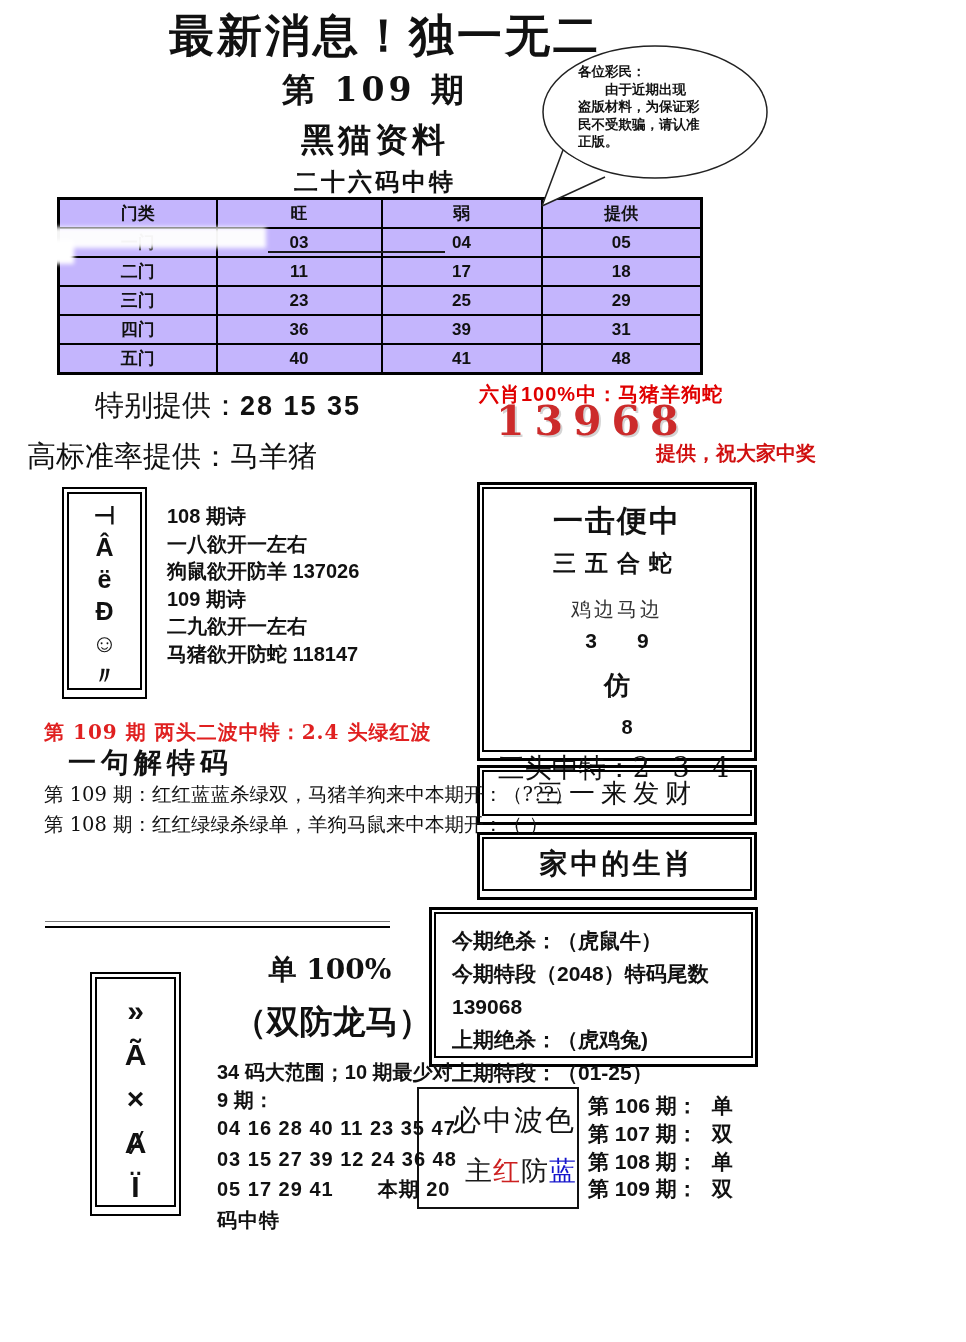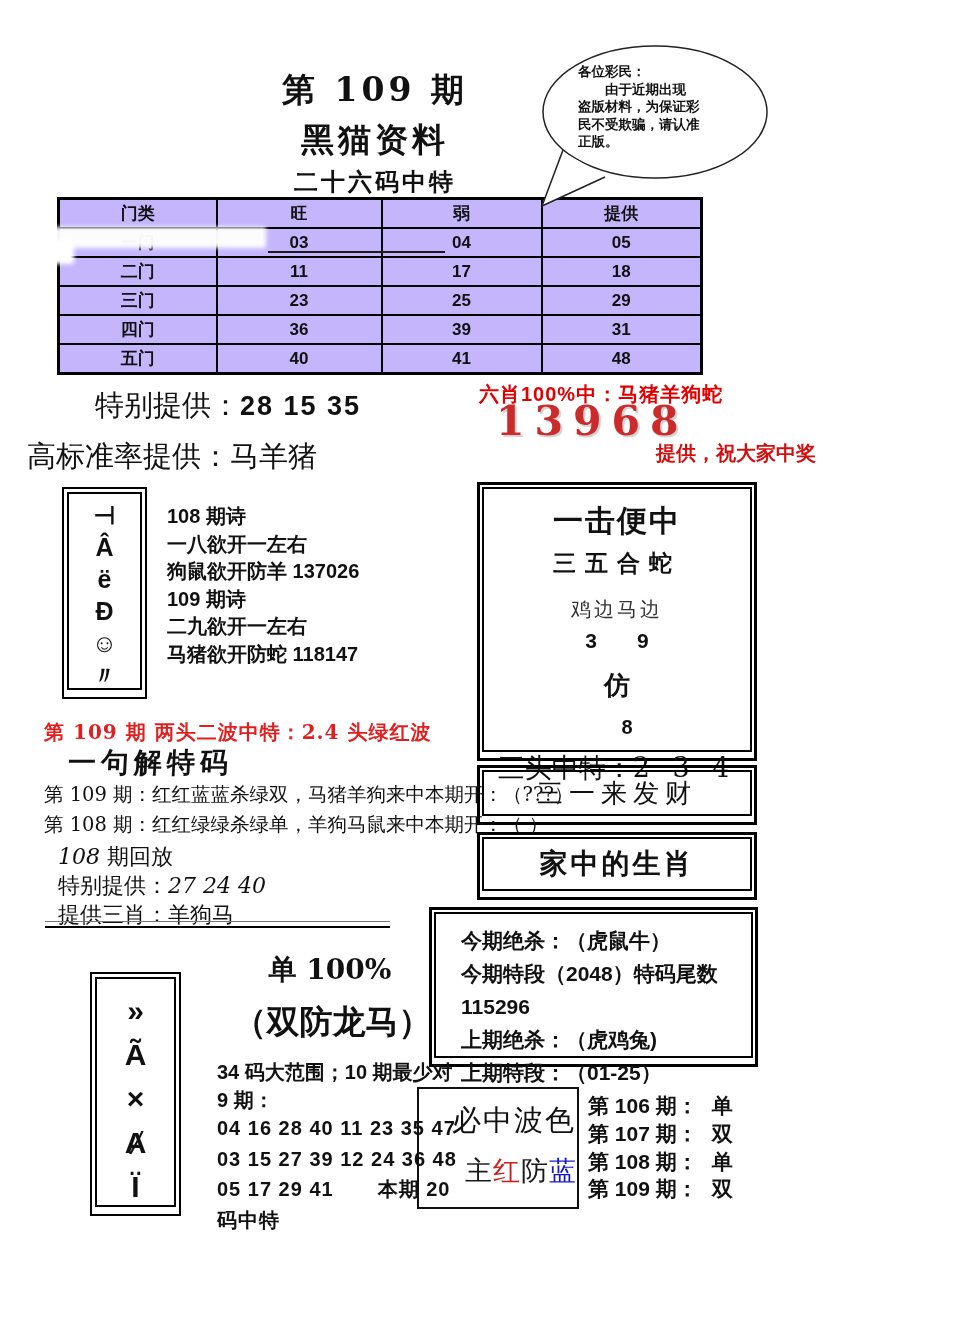--- a/index.html
+++ b/index.html
@@ -61,21 +61,21 @@
   .strike .t6{margin-top:13px;font-size:20px;font-weight:bold;transform:translateX(10px);}
   .strike .t7{margin-top:11px;font-size:27px;}
   .strike .t7 .nums{letter-spacing:7px;}
 
   .fortune{left:477px;top:765px;width:280px;height:60px;}
   .fortune .dbox-in{justify-content:center;font-size:26px;letter-spacing:6px;}
   .zodiac{left:477px;top:832px;width:280px;height:68px;}
   .zodiac .dbox-in{justify-content:center;font-size:28px;font-weight:700;letter-spacing:3px;text-align:center;}
 
   .kill{left:429px;top:907px;width:329px;height:160px;}
-  .kill .dbox-in{align-items:flex-start;padding:10px 25px;}
+  .kill .dbox-in{align-items:flex-start;padding:10px 16px;}
   .kill .line{font-size:21px;font-weight:bold;line-height:33px;}
 
   .two-wave{left:44px;top:719px;font-size:20px;font-weight:bold;color:#e02020;letter-spacing:1px;}
   .slogan{left:68px;top:744px;font-size:28px;font-weight:900;letter-spacing:5px;transform:skewX(-3deg);}
   .solve109{left:44px;top:781px;font-size:19.5px;}
   .solve108{left:44px;top:811px;font-size:19.5px;}
 
   .replay{left:58px;top:842px;font-size:22px;line-height:29px;}
   .replay .it{font-style:italic;}
 
@@ -94,20 +94,21 @@
 
   .history{left:588px;top:1092px;font-size:21px;font-weight:bold;line-height:27.8px;text-align:center;}
   .history .row{display:flex;}
   .history .val{margin-left:14px;}
 </style>
 </head>
 <body>
 
 <div id="page">
 
+  <div class="abs serif ctr main-title">最新消息！独一无二</div>
   <div class="abs serif ctr issue-title">第 109 期</div>
   <div class="abs serif ctr brand-title">黑猫资料</div>
   <div class="abs serif ctr sub-title">二十六码中特</div>
 
   <table class="gate">
     <colgroup>
         <col style="width:158px">
         <col style="width:165px">
         <col style="width:160px">
         <col style="width:160px">
@@ -220,36 +221,31 @@
       </div>
   </div>
   <div class="abs dbox zodiac">
     <div class="dbox-in serif">
         <div>家中的生肖</div>
       </div>
   </div>
   <div class="abs dbox kill">
     <div class="dbox-in">
         <div class="line">今期绝杀：（虎鼠牛）</div>
-        <div class="line">今期特段（2048）特码尾数 115296</div>
+        <div class="line">今期特段（2048）特码尾数 139068</div>
         <div class="line">上期绝杀：（虎鸡兔)</div>
         <div class="line">上期特段：（01-25）</div>
       </div>
   </div>
 
   <div class="abs serif two-wave">第 109 期 两头二波中特：2.4 头绿红波</div>
   <div class="abs serif slogan">一句解特码</div>
   <div class="abs serif solve109">第 109 期：红红蓝蓝杀绿双，马猪羊狗来中本期开：（???）</div>
   <div class="abs serif solve108">第 108 期：红红绿绿杀绿单，羊狗马鼠来中本期开：（ ）</div>
 
-  <div class="abs serif replay">
-    <div><span class="it">108</span><span> 期回放</span></div>
-    <div><span>特别提供：</span><span class="it">27 24 40</span></div>
-    <div><span>提供三肖：</span><span>羊狗马</span></div>
-  </div>
 
   <div class="abs rule"></div>
 
   <div class="abs serif ctr dan100">单 100%</div>
   <div class="abs serif ctr shuangfang">（双防龙马）</div>
   <div class="abs range1">34 码大范围；10 期最少对</div>
   <div class="abs range2">9 期：</div>
   <div class="abs numblock">
     <div>04 16 28 40 11 23 35 47</div>
     <div>03 15 27 39 12 24 36 48</div>

